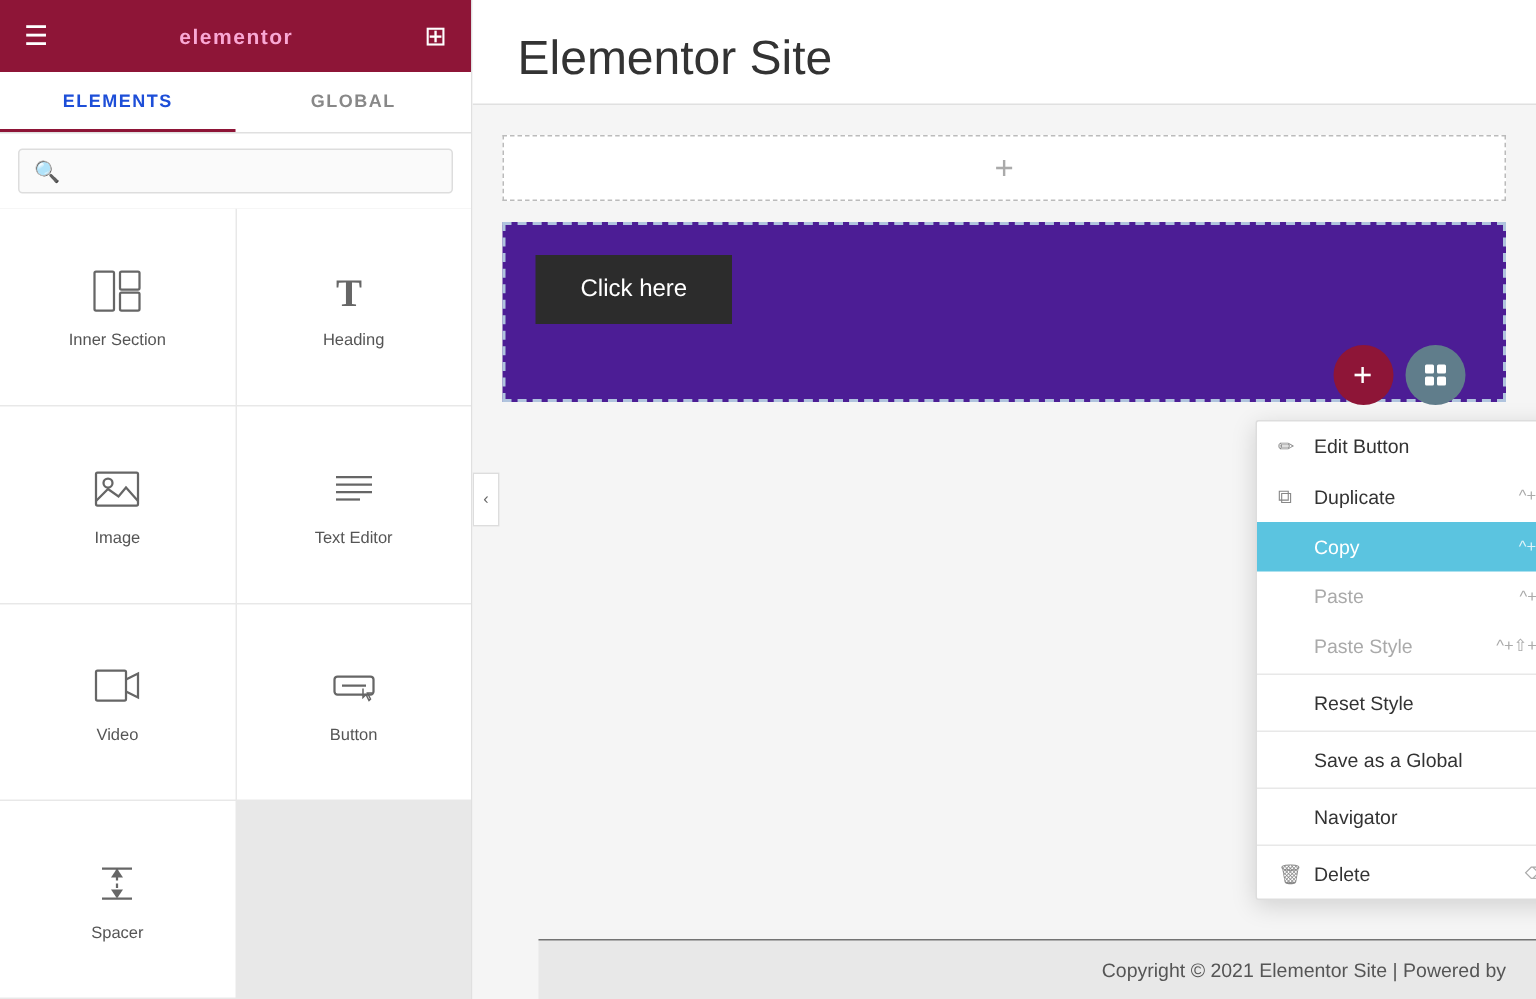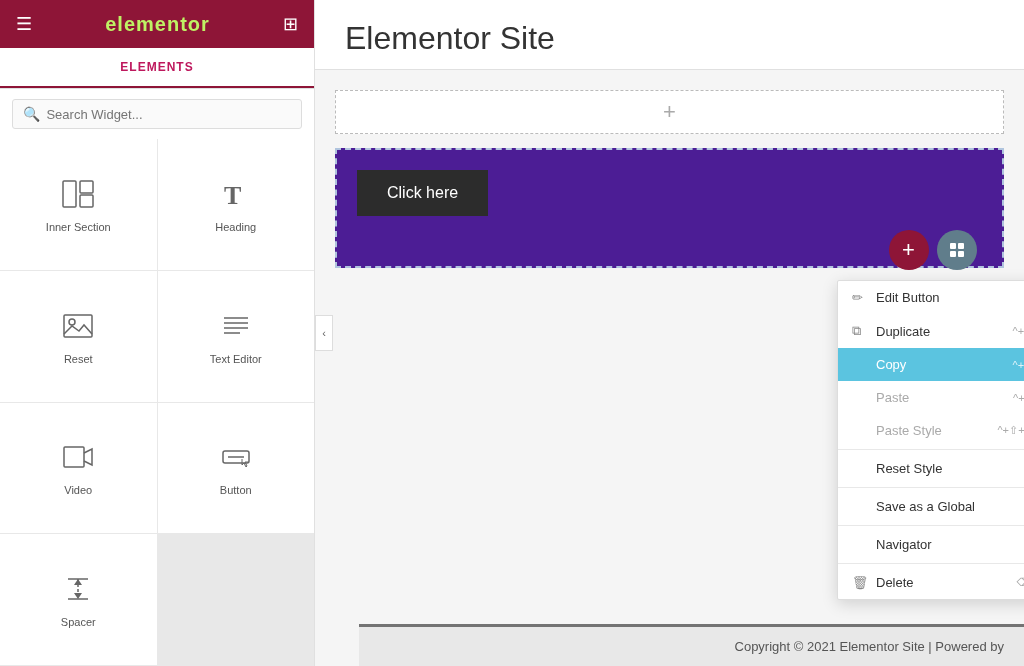--- a/index.html
+++ b/index.html
@@ -26,22 +26,22 @@
       padding: 0 16px;
     }
 
     .hamburger-icon {
       color: #fff;
       font-size: 18px;
       cursor: pointer;
     }
 
     .sidebar-logo {
-      color: #bef264;
-      font-size: 20px;
+      color: #f9a8d4;
+      font-size: 14px;
       font-weight: bold;
       letter-spacing: 1px;
     }
 
     .grid-icon {
       color: #fff;
       font-size: 18px;
       cursor: pointer;
     }
 
@@ -56,21 +56,21 @@
       padding: 12px 0;
       font-size: 12px;
       font-weight: 600;
       letter-spacing: 1px;
       color: #888;
       cursor: pointer;
       text-transform: uppercase;
     }
 
     .sidebar-tab.active {
-      color: #be185d;
+      color: #1d4ed8;
       border-bottom: 2px solid #8e1537;
     }
 
     .search-box {
       margin: 10px 12px;
       display: flex;
       align-items: center;
       border: 1px solid #ddd;
       border-radius: 3px;
       padding: 6px 10px;
@@ -317,21 +317,21 @@
     .footer-bar {
       position: absolute;
       bottom: 0;
       left: 0;
       right: 0;
       background: #e8e8e8;
       padding: 12px 20px;
       font-size: 13px;
       color: #555;
       text-align: right;
-      border-top: 3px solid #737373;
+      border-top: 1px solid #737373;
       margin-left: 44px;
     }
 
     
     .collapse-handle {
       position: absolute;
       left: 0;
       top: 50%;
       transform: translateY(-50%);
       background: #fff;
@@ -352,25 +352,25 @@
 <div class="sidebar">
 
   <div class="sidebar-header">
     <span class="hamburger-icon">☰</span>
     <span class="sidebar-logo">elementor</span>
     <span class="grid-icon">⊞</span>
   </div>
 
   <div class="sidebar-tabs">
     <div class="sidebar-tab active">ELEMENTS</div>
+    <div class="sidebar-tab">GLOBAL</div>
   </div>
 
   <div class="search-box">
     <span class="search-icon-svg">🔍</span>
-    <input type="text" placeholder="Search Widget..." style="">
   </div>
 
 
   <div class="widgets-grid">
 
     <div class="widget-item">
       <div class="widget-icon">
         <svg width="32" height="28" viewBox="0 0 32 28" fill="none">
           <rect x="1" y="1" width="13" height="26" rx="1" stroke="#666" stroke-width="1.5" fill="none"></rect>
           <rect x="18" y="1" width="13" height="12" rx="1" stroke="#666" stroke-width="1.5" fill="none"></rect>
@@ -390,21 +390,21 @@
     </div>
 
     <div class="widget-item">
       <div class="widget-icon">
         <svg width="32" height="28" viewBox="0 0 32 28" fill="none">
           <rect x="2" y="3" width="28" height="22" rx="1" stroke="#666" stroke-width="1.5" fill="none"></rect>
           <circle cx="10" cy="10" r="3" stroke="#666" stroke-width="1.5" fill="none"></circle>
           <polyline points="2,22 10,14 17,19 22,13 30,22" stroke="#666" stroke-width="1.5" fill="none"></polyline>
         </svg>
       </div>
-      <span class="widget-label">Reset</span>
+      <span class="widget-label">Image</span>
     </div>
 
     <div class="widget-item">
       <div class="widget-icon">
         <svg width="32" height="28" viewBox="0 0 32 28" fill="none">
           <line x1="4" y1="6" x2="28" y2="6" stroke="#666" stroke-width="1.5"></line>
           <line x1="4" y1="11" x2="28" y2="11" stroke="#666" stroke-width="1.5"></line>
           <line x1="4" y1="16" x2="28" y2="16" stroke="#666" stroke-width="1.5"></line>
           <line x1="4" y1="21" x2="20" y2="21" stroke="#666" stroke-width="1.5"></line>
         </svg>

